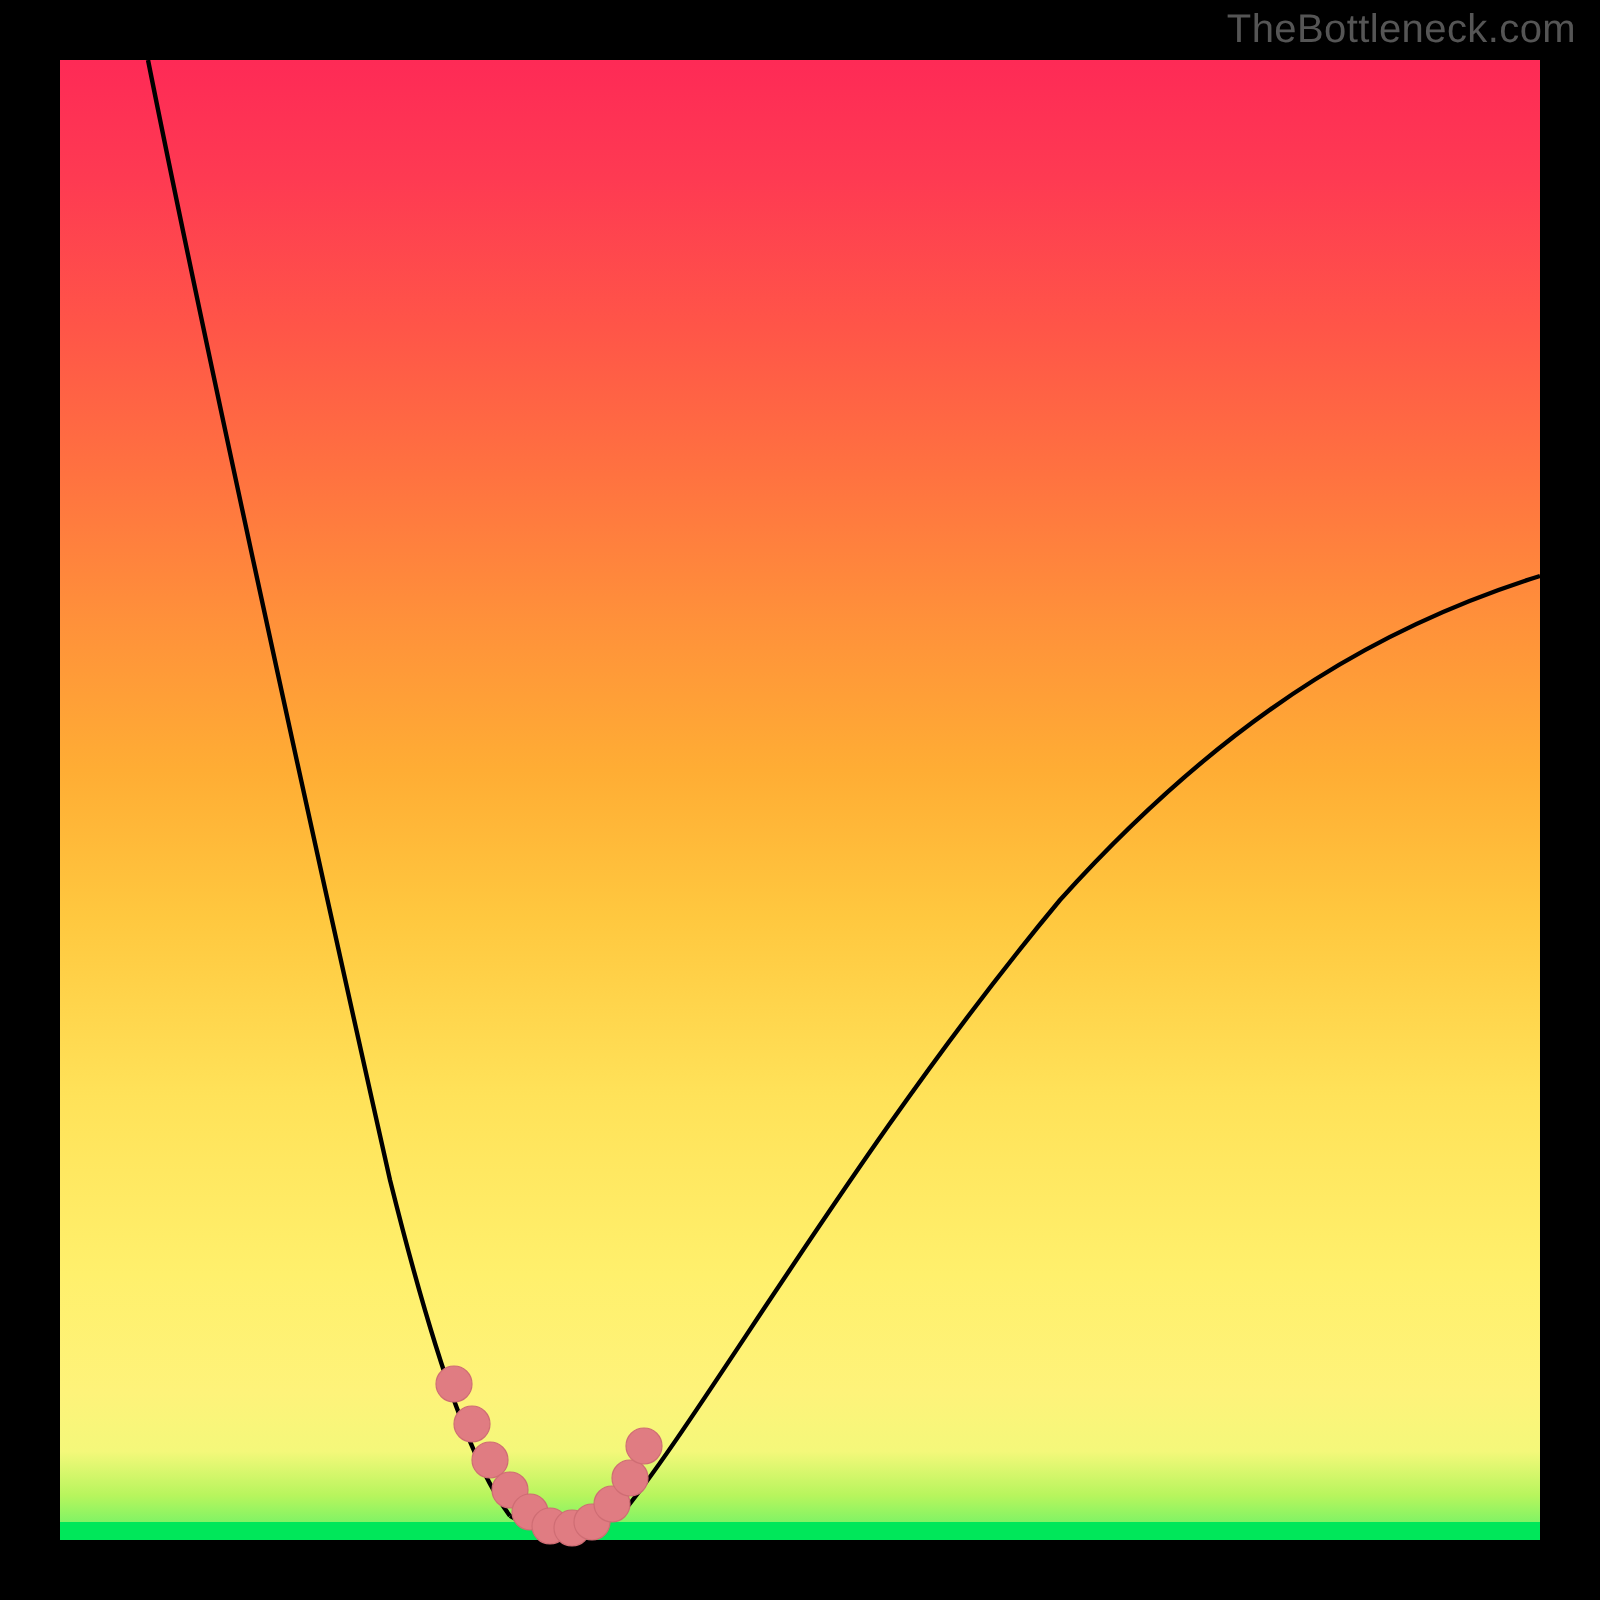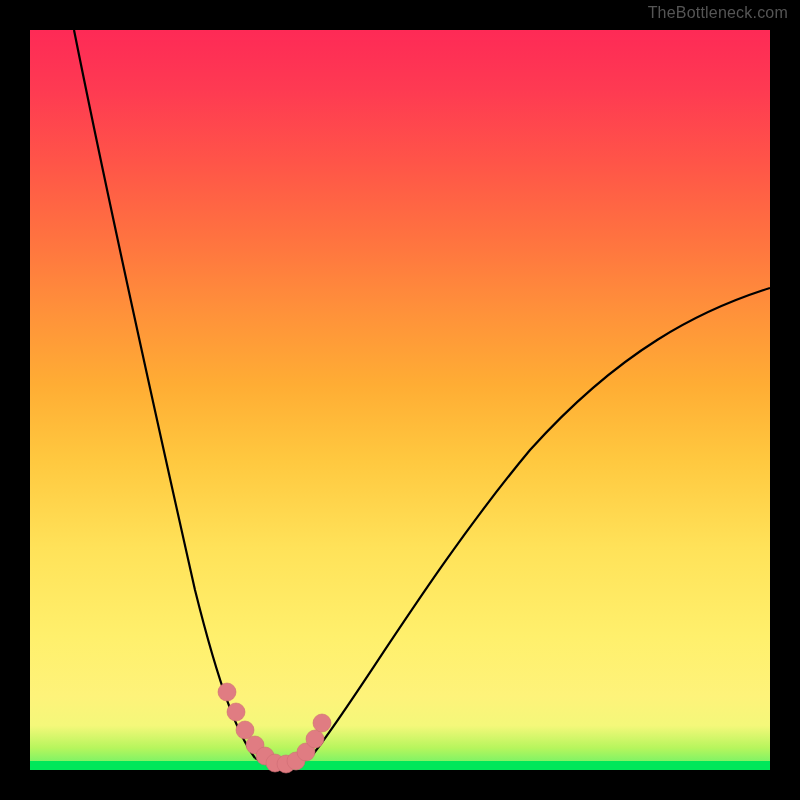--- a/index.html
+++ b/index.html
@@ -46,21 +46,21 @@
         #ff5548 82%,
         #fe3a52 92%,
         #fe2a56 100%
       );
   }
   .watermark {
     position: absolute;
     top: 4px;
     right: 12px;
     color: #555;
-    font-size: 16px;
+    font-size: 20px;
     font-weight: 500;
     letter-spacing: 0.2px;
     user-select: none;
   }
   svg.curves {
     position: absolute;
     top: 0;
     left: 0;
     width: 740px;
     height: 740px;

